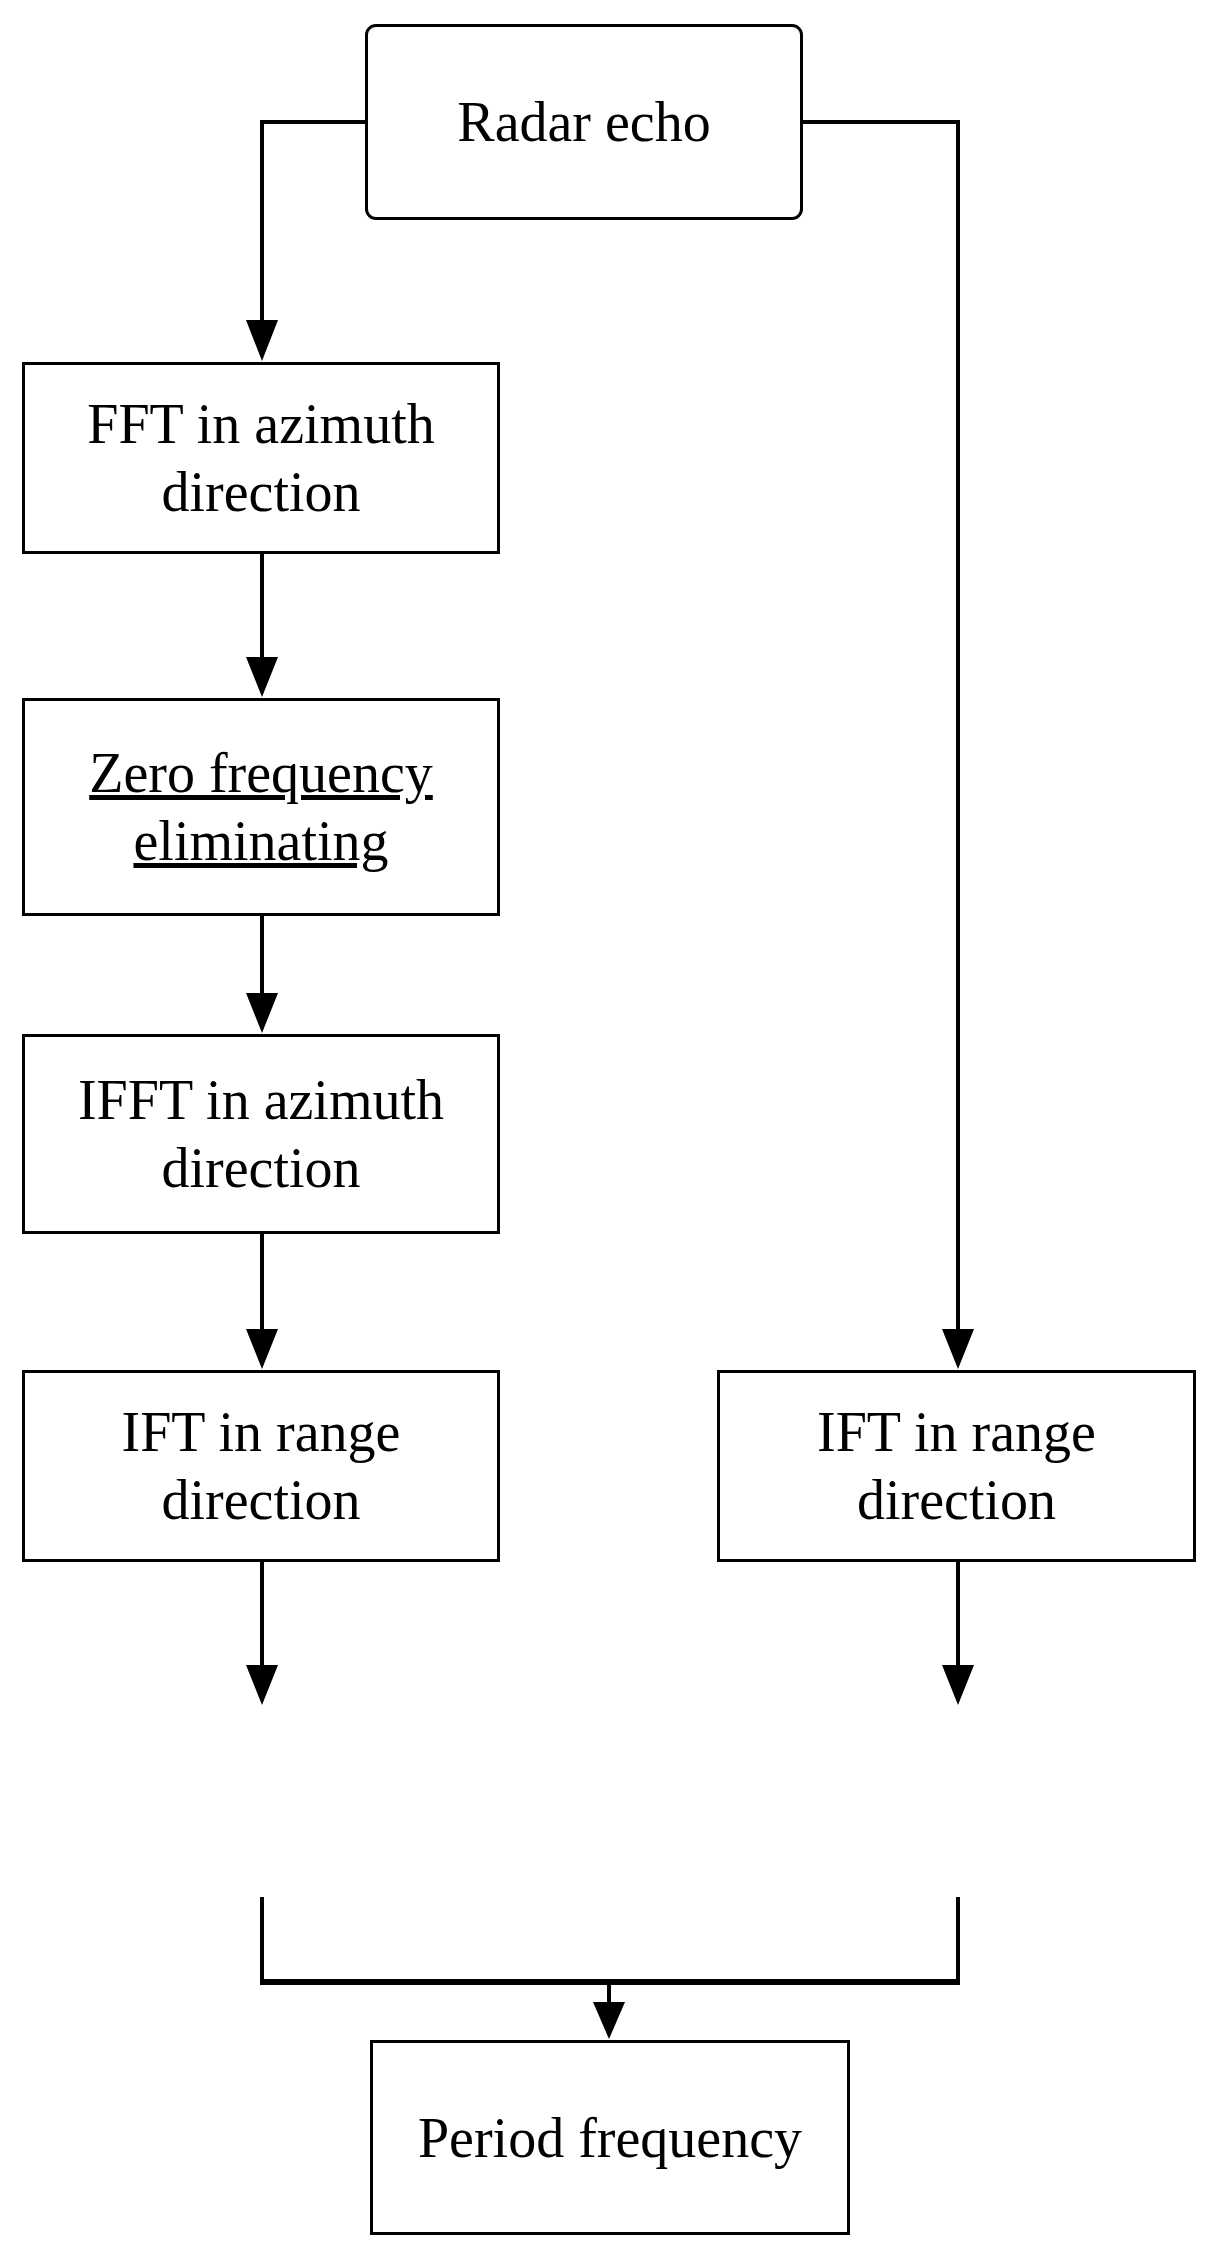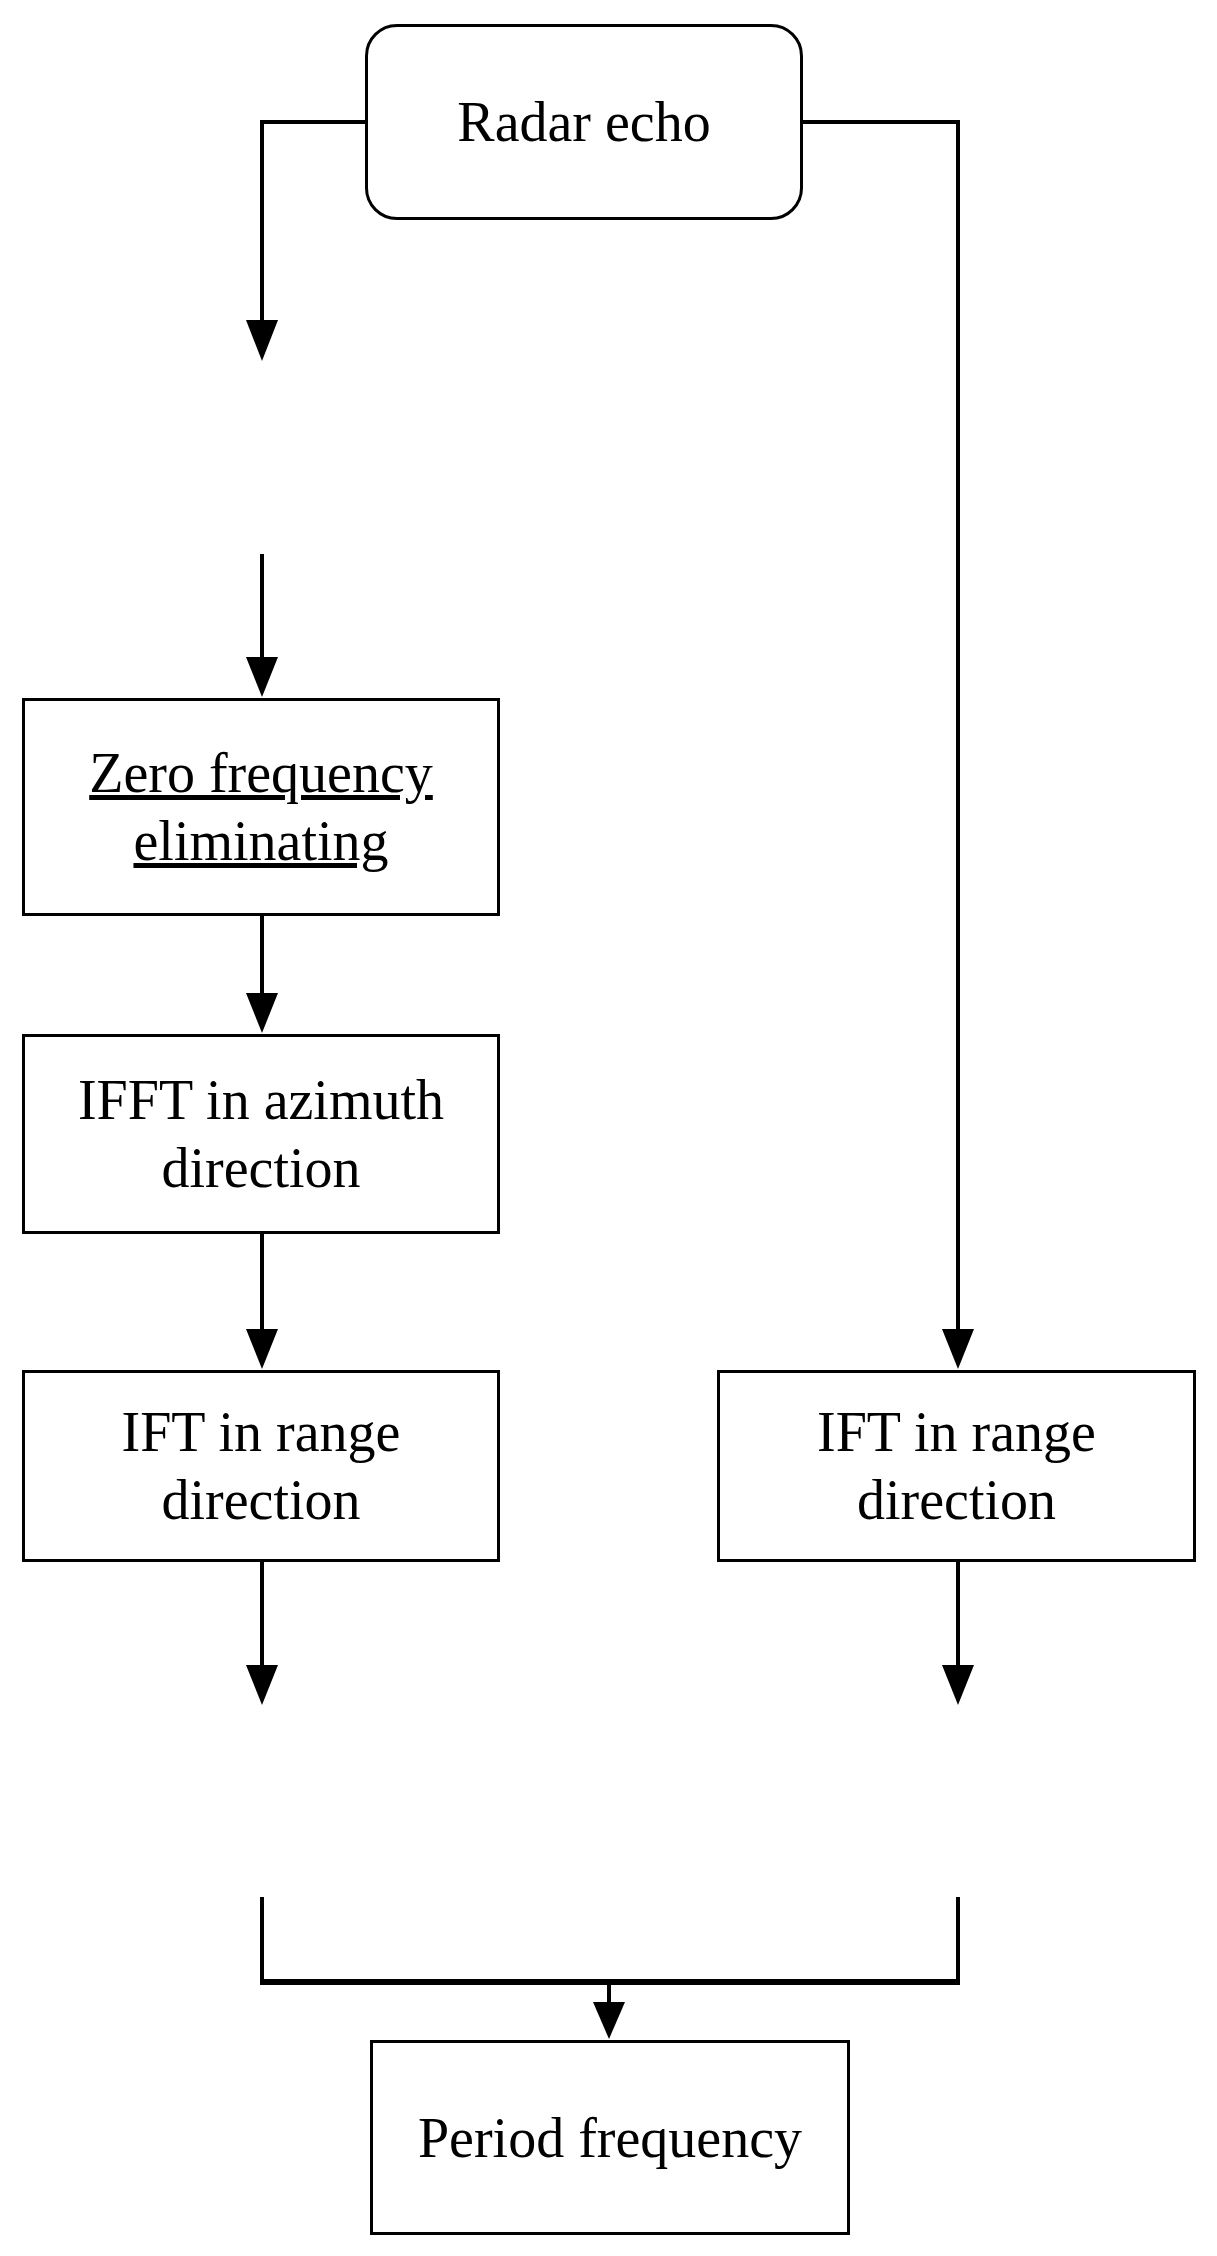--- a/index.html
+++ b/index.html
@@ -30,21 +30,21 @@
     background: #ffffff;
     display: flex;
     align-items: center;
     justify-content: center;
     text-align: center;
     font-size: 56px;
     line-height: 68px;
     padding: 0 12px;
   }
   .node.rounded {
-    border-radius: 32px;
+    border-radius: 11px;
   }
   
   .n-radar   { left: 365px; top: 24px;   width: 438px; height: 196px; }
   .n-fft     { left: 22px;  top: 362px;  width: 478px; height: 192px; }
   .n-zero    { left: 22px;  top: 698px;  width: 478px; height: 218px; text-decoration: underline; }
   .n-ifft    { left: 22px;  top: 1034px; width: 478px; height: 200px; }
   .n-iftl    { left: 22px;  top: 1370px; width: 478px; height: 192px; }
   .n-hrrpws  { left: 44px;  top: 1706px; width: 440px; height: 191px; }
   .n-iftr    { left: 717px; top: 1370px; width: 479px; height: 192px; }
   .n-hrrp    { left: 741px; top: 1706px; width: 436px; height: 191px; }
@@ -85,20 +85,23 @@
     <path d="M 260 1982 H 960" stroke-width="6" shape-rendering="crispEdges"></path>
 
     <path d="M 609 1982 V 2006" stroke-width="4" shape-rendering="crispEdges"></path>
     <polygon points="593,2002 625,2002 609,2039" fill="#000000" stroke="none"></polygon>
   </svg>
 
   <div class="node rounded n-radar">
     <span>Radar echo</span>
   </div>
 
+  <div class="node n-fft">
+    <span>FFT in azimuth direction</span>
+  </div>
 
   <div class="node n-zero">
     <span>Zero frequency eliminating</span>
   </div>
 
   <div class="node n-ifft">
     <span>IFFT in azimuth direction</span>
   </div>
 
   <div class="node n-iftl">

